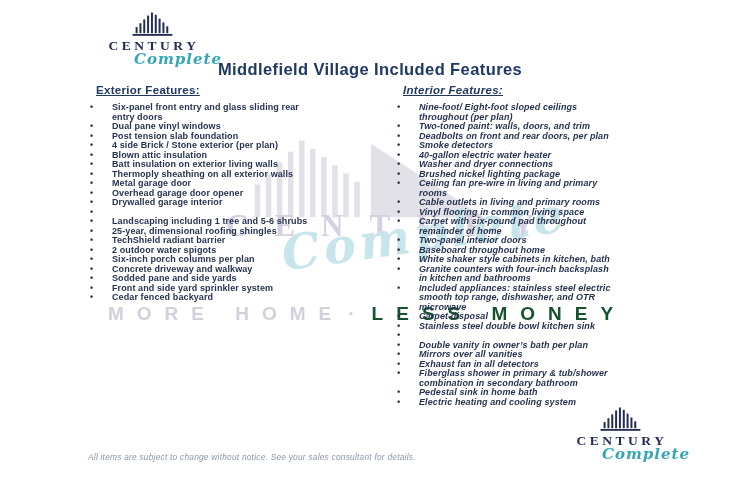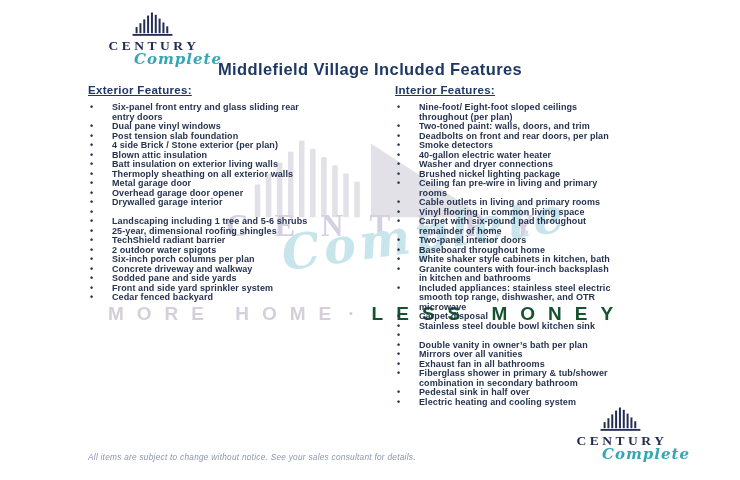--- a/index.html
+++ b/index.html
@@ -57,23 +57,23 @@
     position:absolute;z-index:2;left:0;right:0;top:60px;
     text-align:center;margin:0;
     font-size:16.5px;font-weight:700;letter-spacing:0.4px;
     color:#1f3864;
   }
 
   
   .cols{position:absolute;z-index:1;left:88px;top:84px;display:flex;}
   .col{display:block;}
   .col-left{width:280px;margin-right:27px;}
-  .col-right{width:300px;}
+  .col-right{width:300px;font-style:italic;}
   .col h2{
-    margin:0 0 7px 0;
+    margin:0 0 7px 8px;
     font-size:11.5px;font-weight:700;letter-spacing:0.3px;
     color:#1f3864;text-decoration:underline;
   }
   .col ul{margin:0;padding:0;list-style:none;}
   .col li{
     display:flex;align-items:flex-start;
     font-size:9px;line-height:9.5px;font-weight:700;
     color:#263350;letter-spacing:0.1px;
   }
   .col li .bullet{flex:0 0 22px;text-align:left;padding-left:2px;}
@@ -351,32 +351,32 @@
             <span class="item-text">Double vanity in owner’s bath per plan</span>
           </li>
 
           <li>
             <span class="bullet">•</span>
             <span class="item-text">Mirrors over all vanities</span>
           </li>
 
           <li>
             <span class="bullet">•</span>
-            <span class="item-text">Exhaust fan in all bathrooms</span>
+            <span class="item-text">Exhaust fan in all detectors</span>
           </li>
 
           <li>
             <span class="bullet">•</span>
             <span class="item-text">Fiberglass shower in primary &amp; tub/shower
 combination in secondary bathroom</span>
           </li>
 
           <li>
             <span class="bullet">•</span>
-            <span class="item-text">Pedestal sink in half over</span>
+            <span class="item-text">Pedestal sink in home bath</span>
           </li>
 
           <li>
             <span class="bullet">•</span>
             <span class="item-text">Electric heating and cooling system</span>
           </li>
         </ul>
     </section>
   </div>
 

